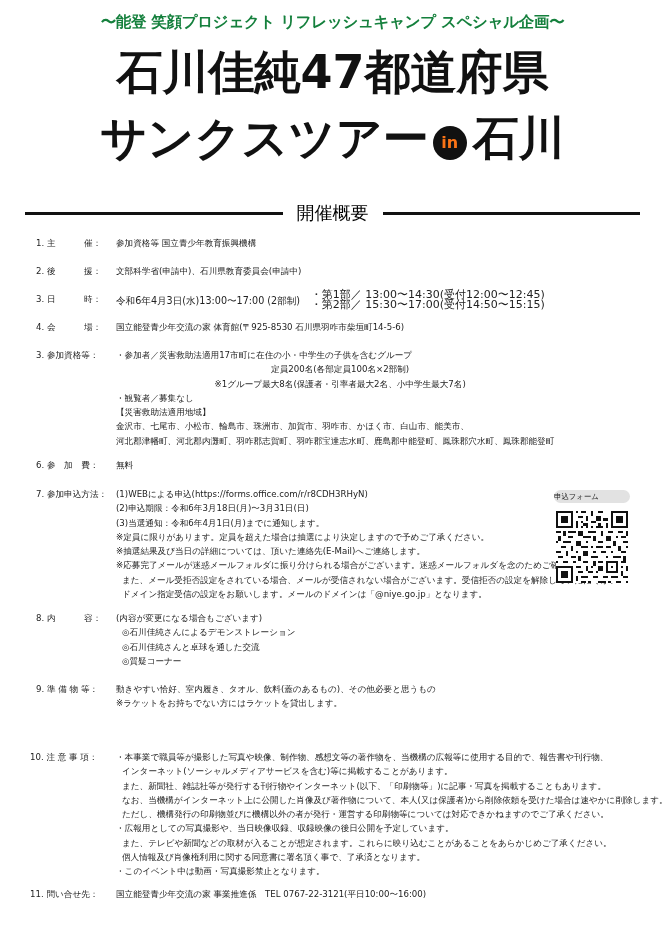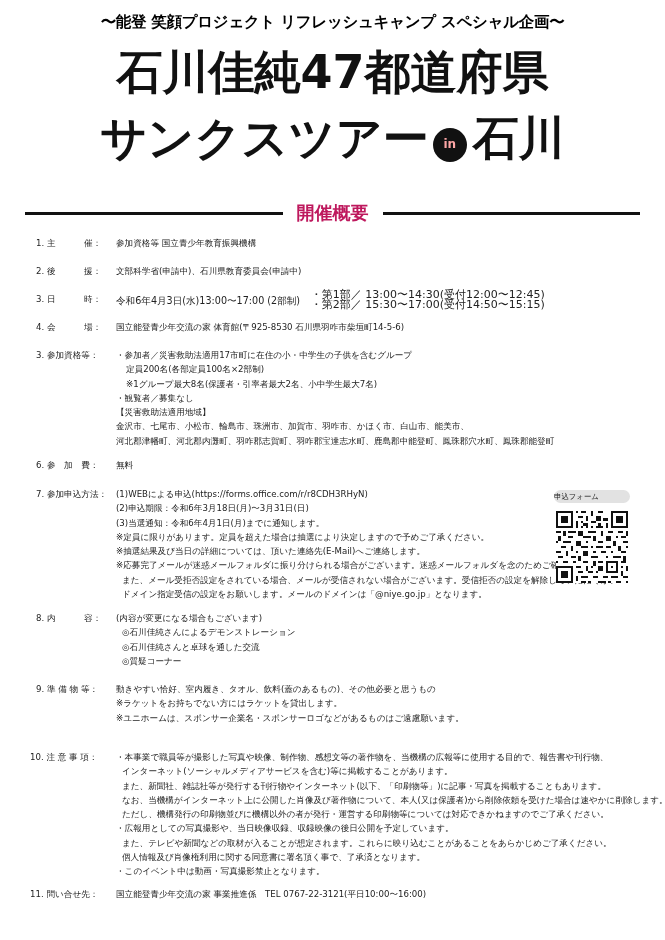--- a/index.html
+++ b/index.html
@@ -1,48 +1,48 @@
 <!DOCTYPE html>
 <html><head>
 <meta charset="utf-8">
 <style>
   * { margin: 0; padding: 0; box-sizing: border-box; }
   html, body { width: 665px; height: 940px; background: #ffffff; overflow: hidden; }
   body { font-family: "DejaVu Sans", "Liberation Sans", sans-serif; color: #1a1a1a; position: relative; }
 
   .subtitle {
     position: absolute; top: 12px; left: 0; width: 665px;
-    text-align: center; font-size: 15.5px; font-weight: bold; letter-spacing: -0.3px; color: #000000;
+    text-align: center; font-size: 15.5px; font-weight: bold; letter-spacing: -0.3px; color: #15803d;
   }
   .title {
     position: absolute; left: 0; width: 665px; text-align: center;
     font-size: 46px; font-weight: bold; color: #111; letter-spacing: 0px; line-height: 52px;
   }
   .title.l1 { top: 46px; }
   .title.l2 { top: 112px; }
   .in-badge {
     display: inline-block; width: 34px; height: 34px; border-radius: 50%;
-    background: #111; color: #fca5a5; font-size: 12px; line-height: 33px;
+    background: #111; color: #f97316; font-size: 16px; line-height: 33px;
     text-align: center; vertical-align: 6px; margin: 0 6px 0 4px; font-weight: bold;
   }
 
   .section-rule {
     position: absolute; top: 203px; left: 25px; width: 615px; height: 20px;
     display: flex; align-items: center;
   }
   .section-rule .line { flex: 1; height: 3px; background: #111; }
-  .section-rule .label { font-size: 18px; font-weight: bold; padding: 0 14px; color: #be185d; }
+  .section-rule .label { font-size: 18px; font-weight: normal; padding: 0 14px; color: #000000; }
 
   .items { position: absolute; top: 236px; left: 0; width: 665px; font-size: 8.6px; line-height: 14.3px; color: #222; }
   .item { position: absolute; left: 36px; display: flex; }
   .item .num { width: 80px; white-space: pre; }
   .item .body { display: flex; flex-direction: column; }
   .item .row { white-space: nowrap; }
   .indent1 { padding-left: 6px; }
-  .indent2 { padding-left: 10px; }
+  .indent2 { padding-left: 10px; text-align: center; }
 
   .time-sub { display: inline-flex; flex-direction: column; font-size: 11px; line-height: 9.5px; vertical-align: middle; margin-left: 8px; position: relative; top: -2px; }
   .time-main { font-size: 9.6px; }
 
   .qr-box { position: absolute; left: 554px; top: 490px; width: 76px; }
   .qr-label {
     background: #e2e2e2; border-radius: 8px; font-size: 7.4px; text-align: left;
     height: 13px; line-height: 13px; color: #222; width: 76px;
   }
   .qr { margin: 8px 0 0 2px; width: 72px; height: 72px; }
@@ -140,21 +140,20 @@
       <div class="row indent1">◎石川佳純さんと卓球を通した交流</div>
       <div class="row indent1">◎質疑コーナー</div>
     </div>
   </div>
 
   <div class="item" style="top:446px">
     <div class="num">9. 準 備 物 等：</div>
     <div class="body">
       <div class="row">動きやすい恰好、室内履き、タオル、飲料(蓋のあるもの)、その他必要と思うもの</div>
       <div class="row">※ラケットをお持ちでない方にはラケットを貸出します。</div>
-      <div class="row">※ユニホームは、スポンサー企業名・スポンサーロゴなどがあるものはご遠慮願います。</div>
     </div>
   </div>
 
   <div class="item" style="top:514px; left:30px">
     <div class="num" style="width:86px">10. 注 意 事 項：</div>
     <div class="body">
       <div class="row">・本事業で職員等が撮影した写真や映像、制作物、感想文等の著作物を、当機構の広報等に使用する目的で、報告書や刊行物、</div>
       <div class="row indent1">インターネット(ソーシャルメディアサービスを含む)等に掲載することがあります。</div>
       <div class="row indent1">また、新聞社、雑誌社等が発行する刊行物やインターネット(以下、「印刷物等」)に記事・写真を掲載することもあります。</div>
       <div class="row indent1">なお、当機構がインターネット上に公開した肖像及び著作物について、本人(又は保護者)から削除依頼を受けた場合は速やかに削除します。</div>

